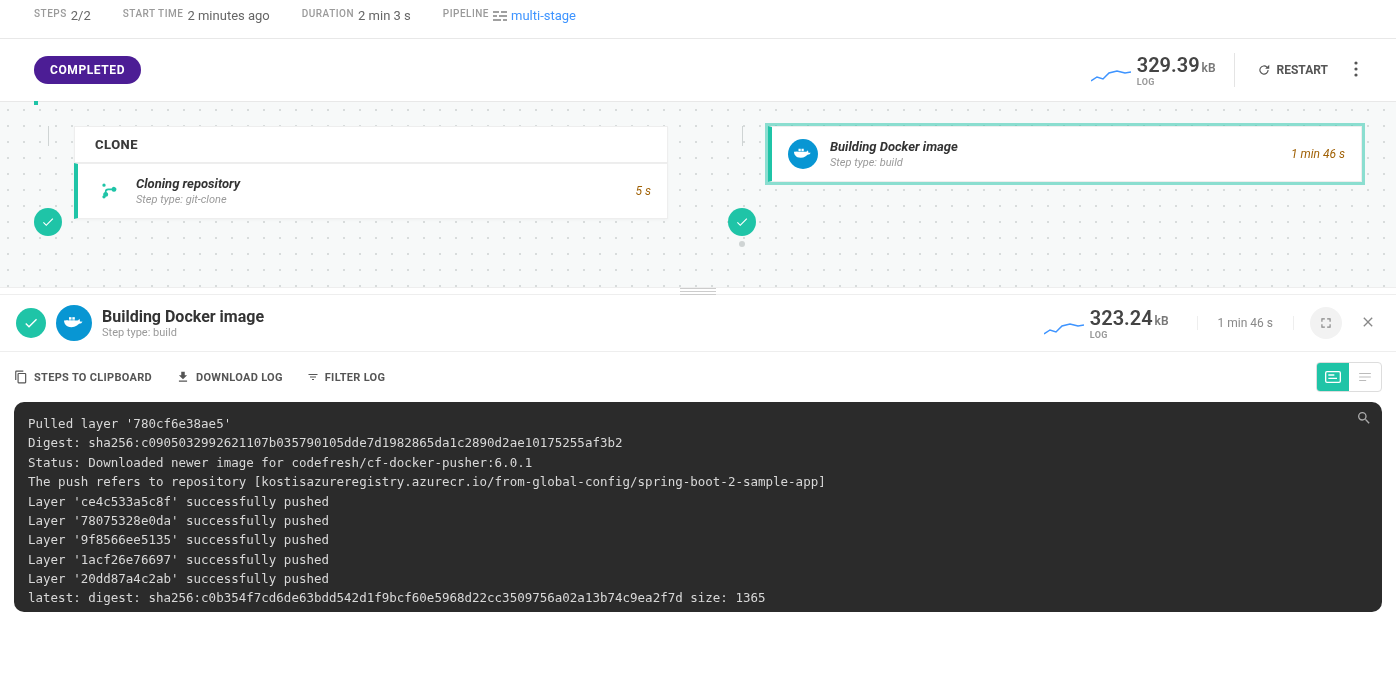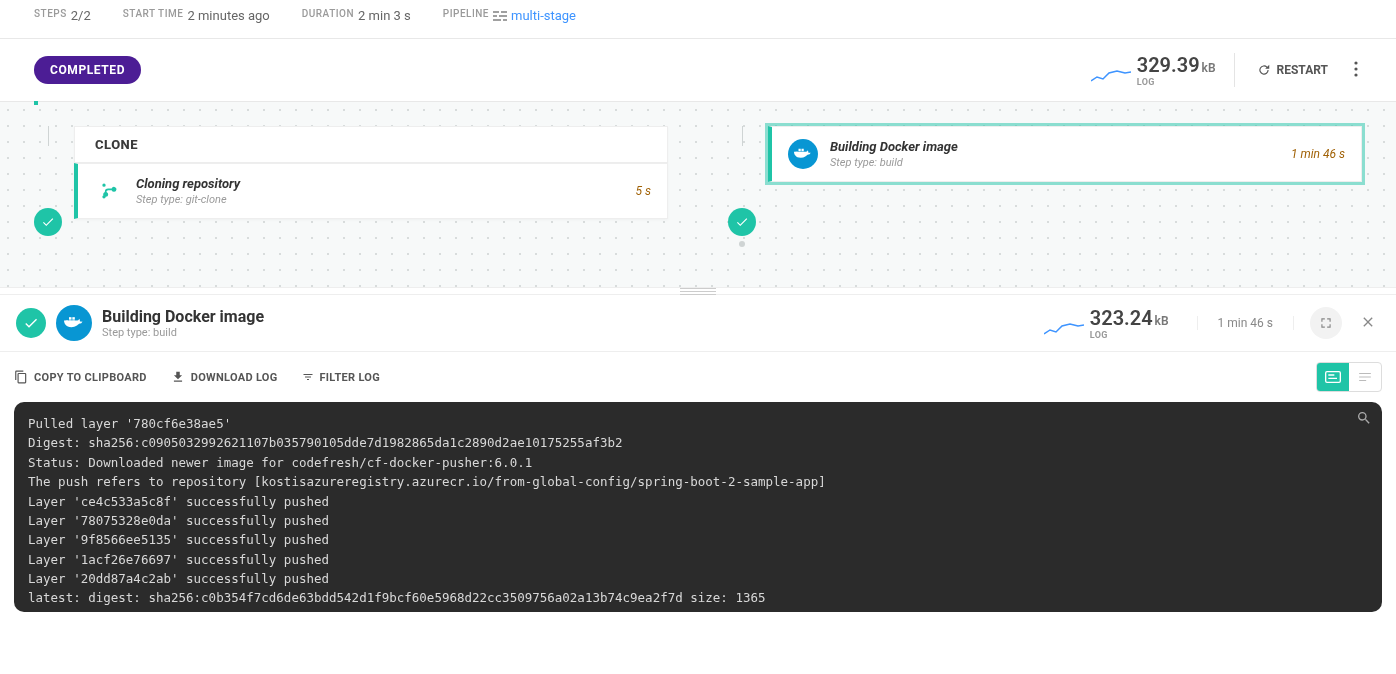--- a/index.html
+++ b/index.html
@@ -255,21 +255,21 @@
         <path fill="currentColor" d="M19 6.41 17.59 5 12 10.59 6.41 5 5 6.41 10.59 12 5 17.59 6.41 19 12 13.41 17.59 19 19 17.59 13.41 12z"></path>
       </svg>
   </div>
 </div>
 
 <div class="log-toolbar">
   <div class="tool-btn">
     <svg width="14" height="14" viewBox="0 0 24 24">
         <path fill="currentColor" d="M16 1H4a2 2 0 0 0-2 2v14h2V3h12V1zm3 4H8a2 2 0 0 0-2 2v14a2 2 0 0 0 2 2h11a2 2 0 0 0 2-2V7a2 2 0 0 0-2-2zm0 16H8V7h11v14z"></path>
       </svg>
-    <span>COPY TO CLIPBOARD</span>
+    <span>STEPS TO CLIPBOARD</span>
   </div>
   <div class="tool-btn">
     <svg width="14" height="14" viewBox="0 0 24 24">
         <path fill="currentColor" d="M5 20h14v-2H5v2zM19 9h-4V3H9v6H5l7 7 7-7z"></path>
       </svg>
     <span>DOWNLOAD LOG</span>
   </div>
   <div class="tool-btn">
     <svg width="12" height="12" viewBox="0 0 24 24">
         <path fill="currentColor" d="M10 18h4v-2h-4v2zM3 6v2h18V6H3zm3 7h12v-2H6v2z"></path>

